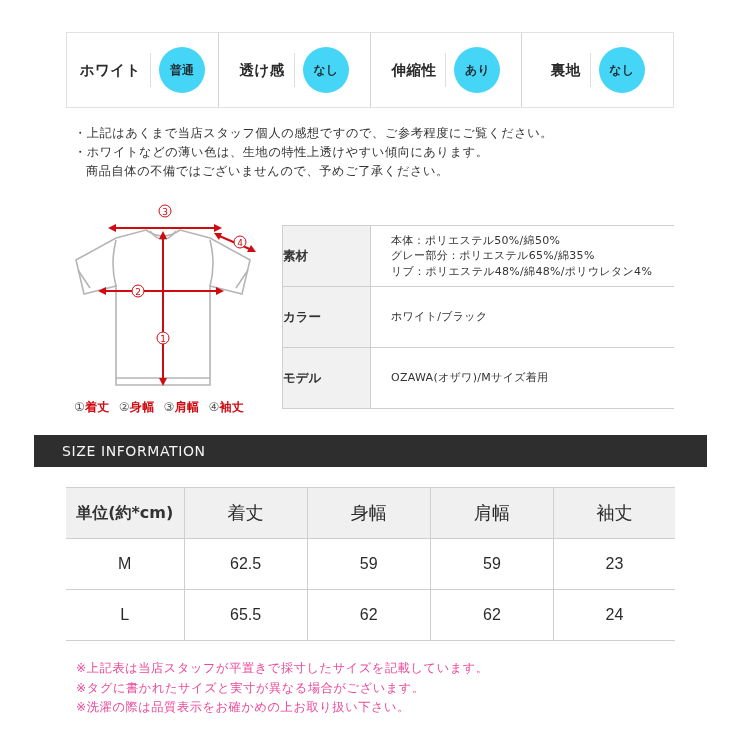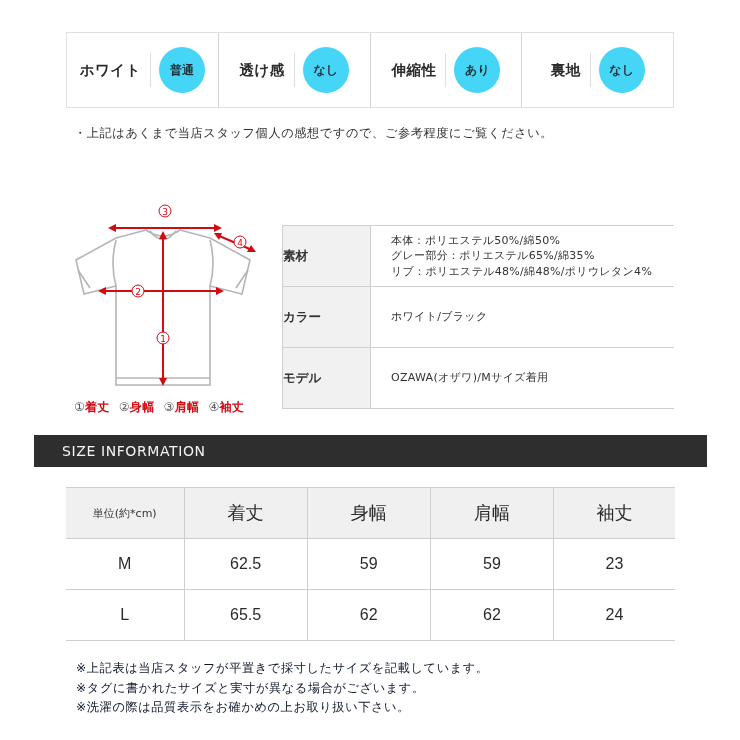--- a/index.html
+++ b/index.html
@@ -56,29 +56,29 @@
     font-family: "DejaVu Sans", sans-serif;
   }
 
   
   .size-table { position: absolute; left: 66px; top: 487px; width: 609px; border-collapse: collapse; }
   .size-table th, .size-table td { text-align: center; vertical-align: middle; }
   .size-table th {
     height: 51px; background: #f0f0f0; border-top: 1px solid #cfcfcf; border-bottom: 1px solid #cfcfcf;
     border-left: 1px solid #cfcfcf; font-size: 18px; font-weight: normal; color: #2b2b2b;
   }
-  .size-table th:first-child { border-left: none; font-size: 11px; font-weight: normal; width: 118px; color: #333; }
+  .size-table th:first-child { border-left: none; font-size: 16px; font-weight: bold; width: 118px; color: #333; }
   .size-table td {
     height: 51px; border-bottom: 1px solid #cfcfcf; border-left: 1px solid #cfcfcf;
     font-size: 16px; color: #2b2b2b; font-family: "Liberation Sans", sans-serif;
   }
   .size-table td:first-child { border-left: none; }
 
   
-  .footnotes { position: absolute; left: 76px; top: 659px; font-size: 12.2px; line-height: 19.5px; color: #0f172a; letter-spacing: 0.6px; }
+  .footnotes { position: absolute; left: 76px; top: 659px; font-size: 12.2px; line-height: 19.5px; color: #ec4899; letter-spacing: 0.6px; }
   .footnotes div { white-space: nowrap; }
 </style>
 </head>
 <body>
 
 <div class="features">
   <div class="feature">
     <span class="feature-label">ホワイト</span>
     <span class="feature-sep"></span>
     <span class="feature-badge">普通</span>
@@ -95,20 +95,22 @@
   </div>
   <div class="feature">
     <span class="feature-label">裏地</span>
     <span class="feature-sep"></span>
     <span class="feature-badge">なし</span>
   </div>
 </div>
 
 <div class="notes">
   <div>・上記はあくまで当店スタッフ個人の感想ですので、ご参考程度にご覧ください。</div>
+  <div>・ホワイトなどの薄い色は、生地の特性上透けやすい傾向にあります。</div>
+  <div class="indent">商品自体の不備ではございませんので、予めご了承ください。</div>
 </div>
 
 <div class="diagram">
   <svg width="200" height="200" viewBox="0 0 200 200">
 
     <g fill="none" stroke="#b5b5b5" stroke-width="1.6">
       <path d="M 76 30 Q 93 42 110 30 L 140 38 L 180 60 L 172 94 L 140 86 L 140 185 L 46 185 L 46 86 L 14 94 L 6 60 L 46 38 Z"></path>
       <path d="M 80 31 Q 93 48 106 31"></path>
       <line x1="46" y1="178" x2="140" y2="178"></line>
       <path d="M 46 40 Q 40 64 46 86"></path>

